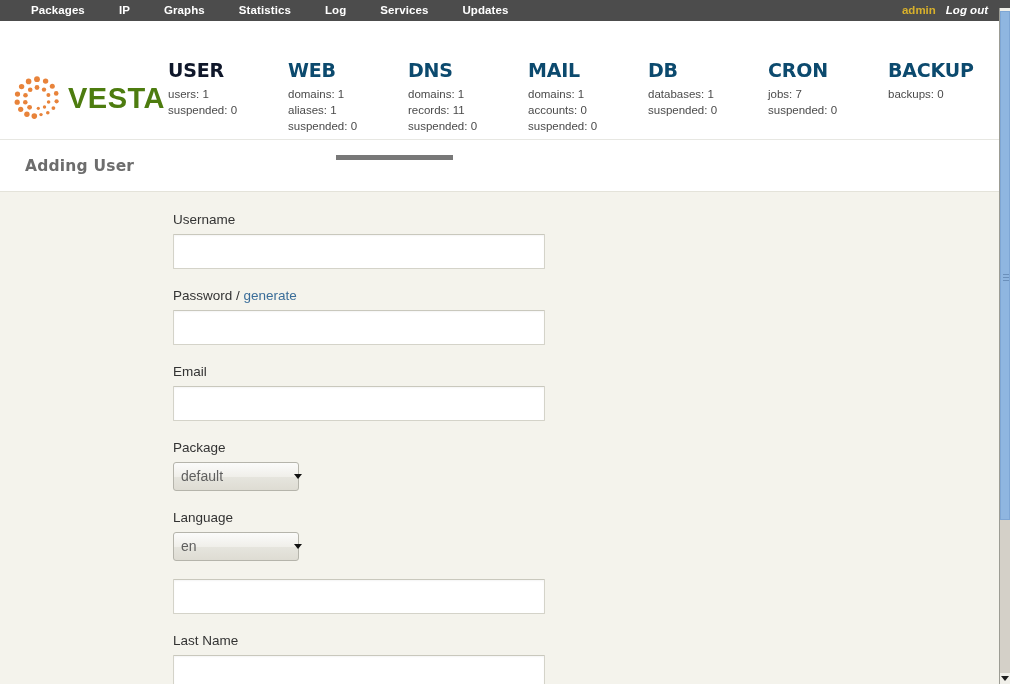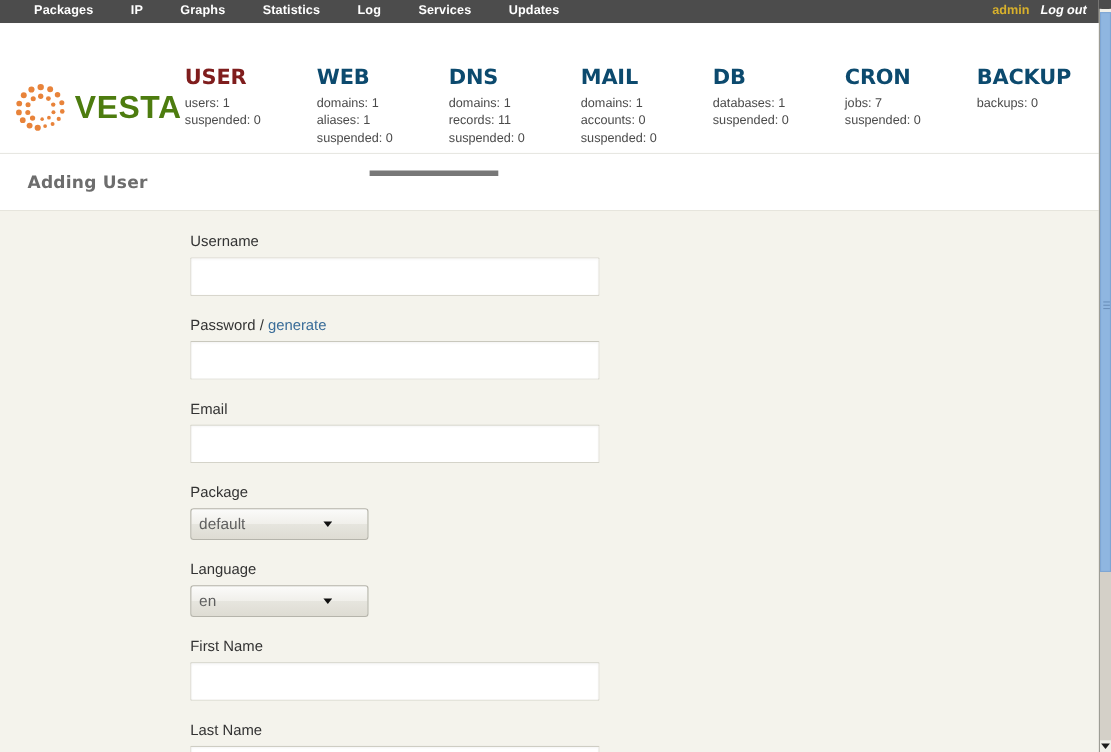--- a/index.html
+++ b/index.html
@@ -118,21 +118,21 @@
   }
   .module .mtitle {
     font-size: 19px;
     font-weight: bold;
     color: #0c4a6e;
     line-height: 22px;
     letter-spacing: -0.2px;
     font-family: "DejaVu Sans", sans-serif;
   }
   .module.active .mtitle {
-    color: #7f1d1d;
+    color: #0f172a;
   }
   .module .mstats {
     margin-top: 5px;
   }
   .module .mstats div {
     font-size: 11.5px;
     color: #4a4a4a;
     line-height: 16px;
     white-space: nowrap;
   }
@@ -208,21 +208,21 @@
     display: block;
     border-radius: 1px;
   }
   .fselect-wrap {
     position: relative;
     width: 138px;
     height: 29px;
     margin-bottom: 18px;
   }
   .fselect {
-    width: 162px;
+    width: 126px;
     height: 29px;
     box-sizing: border-box;
     background: linear-gradient(to bottom, #fbfbfa 0%, #f0efea 50%, #e6e5de 51%, #dedcd3 100%);
     border: 1px solid #b5b4ab;
     border-radius: 3px;
     font-size: 14px;
     color: #5f5f5f;
     padding: 0 22px 0 7px;
     outline: none;
     appearance: none;
@@ -468,21 +468,20 @@
 
         <div class="field">
           <label class="flabel">Language</label>
           <div class="fselect-wrap">
             <select class="fselect"><option value="en">en</option></select>
             <span class="arrow"></span>
           </div>
         </div>
 
         <div class="field">
-          <label class="flabel">First Name</label>
           <input class="finput" type="text" placeholder="" style="">
         </div>
 
         <div class="field">
           <label class="flabel">Last Name</label>
           <input class="finput" type="text" placeholder="" style="">
         </div>
 
       </form>
     </div>

